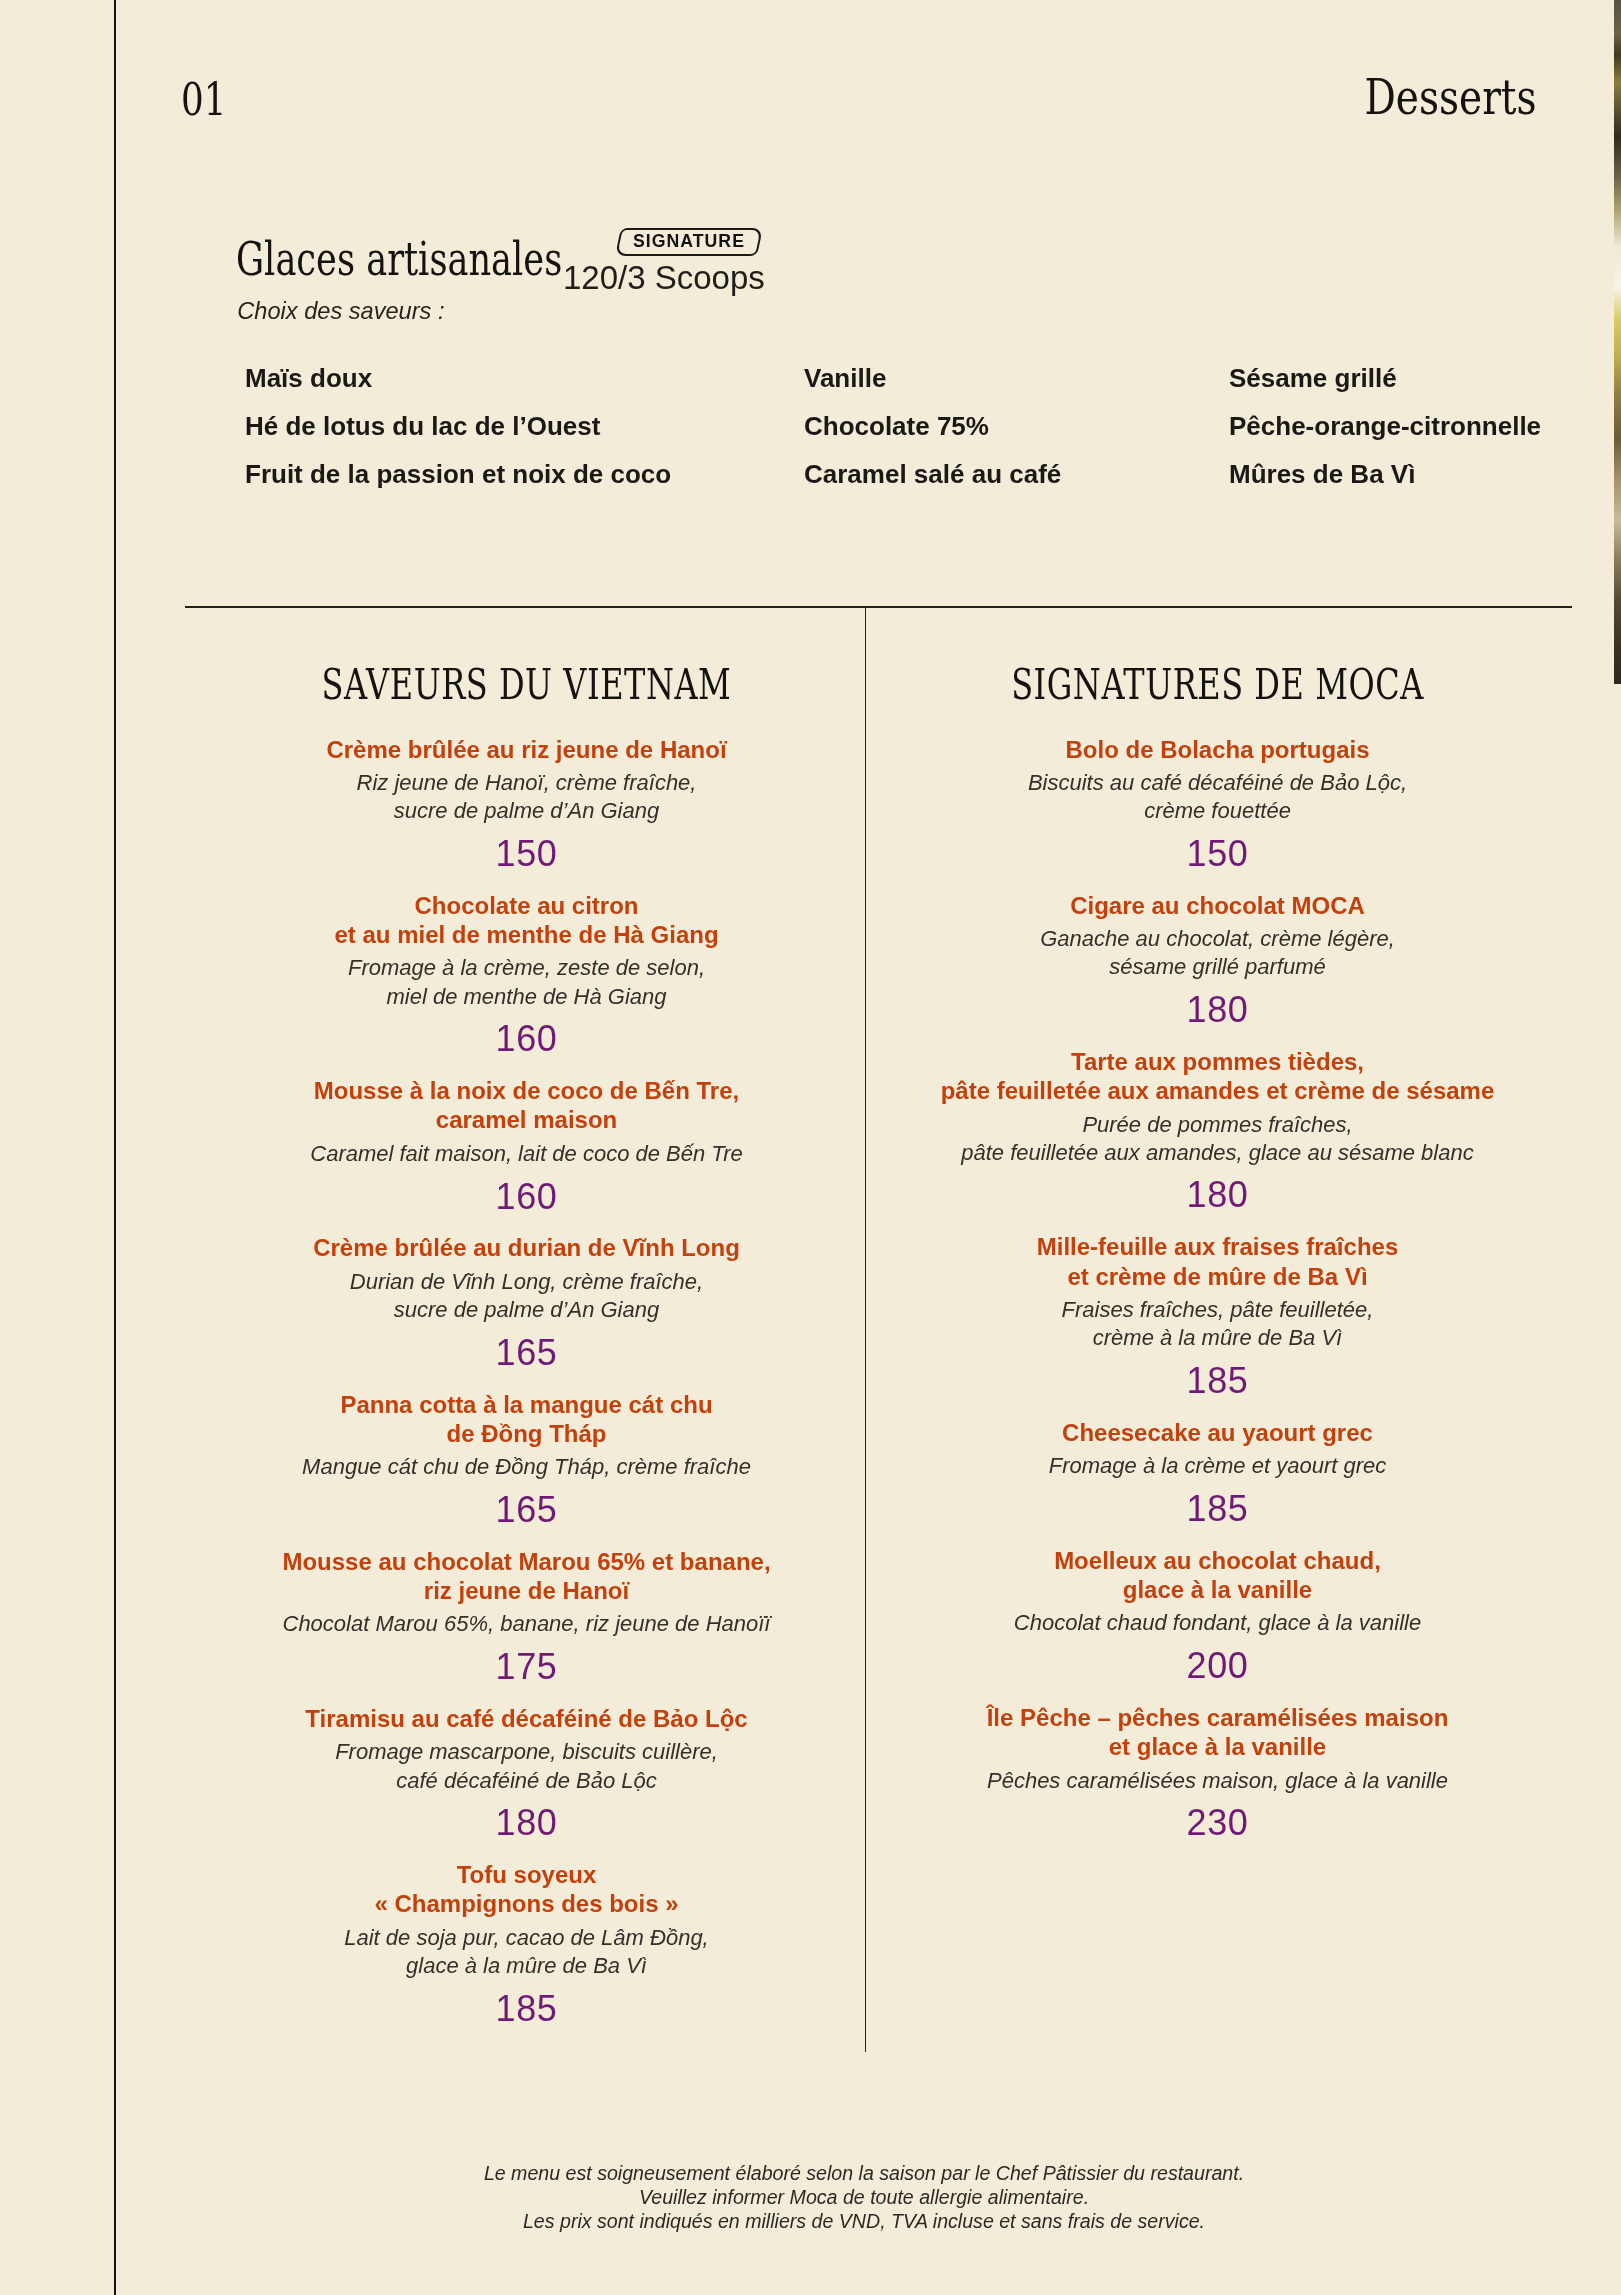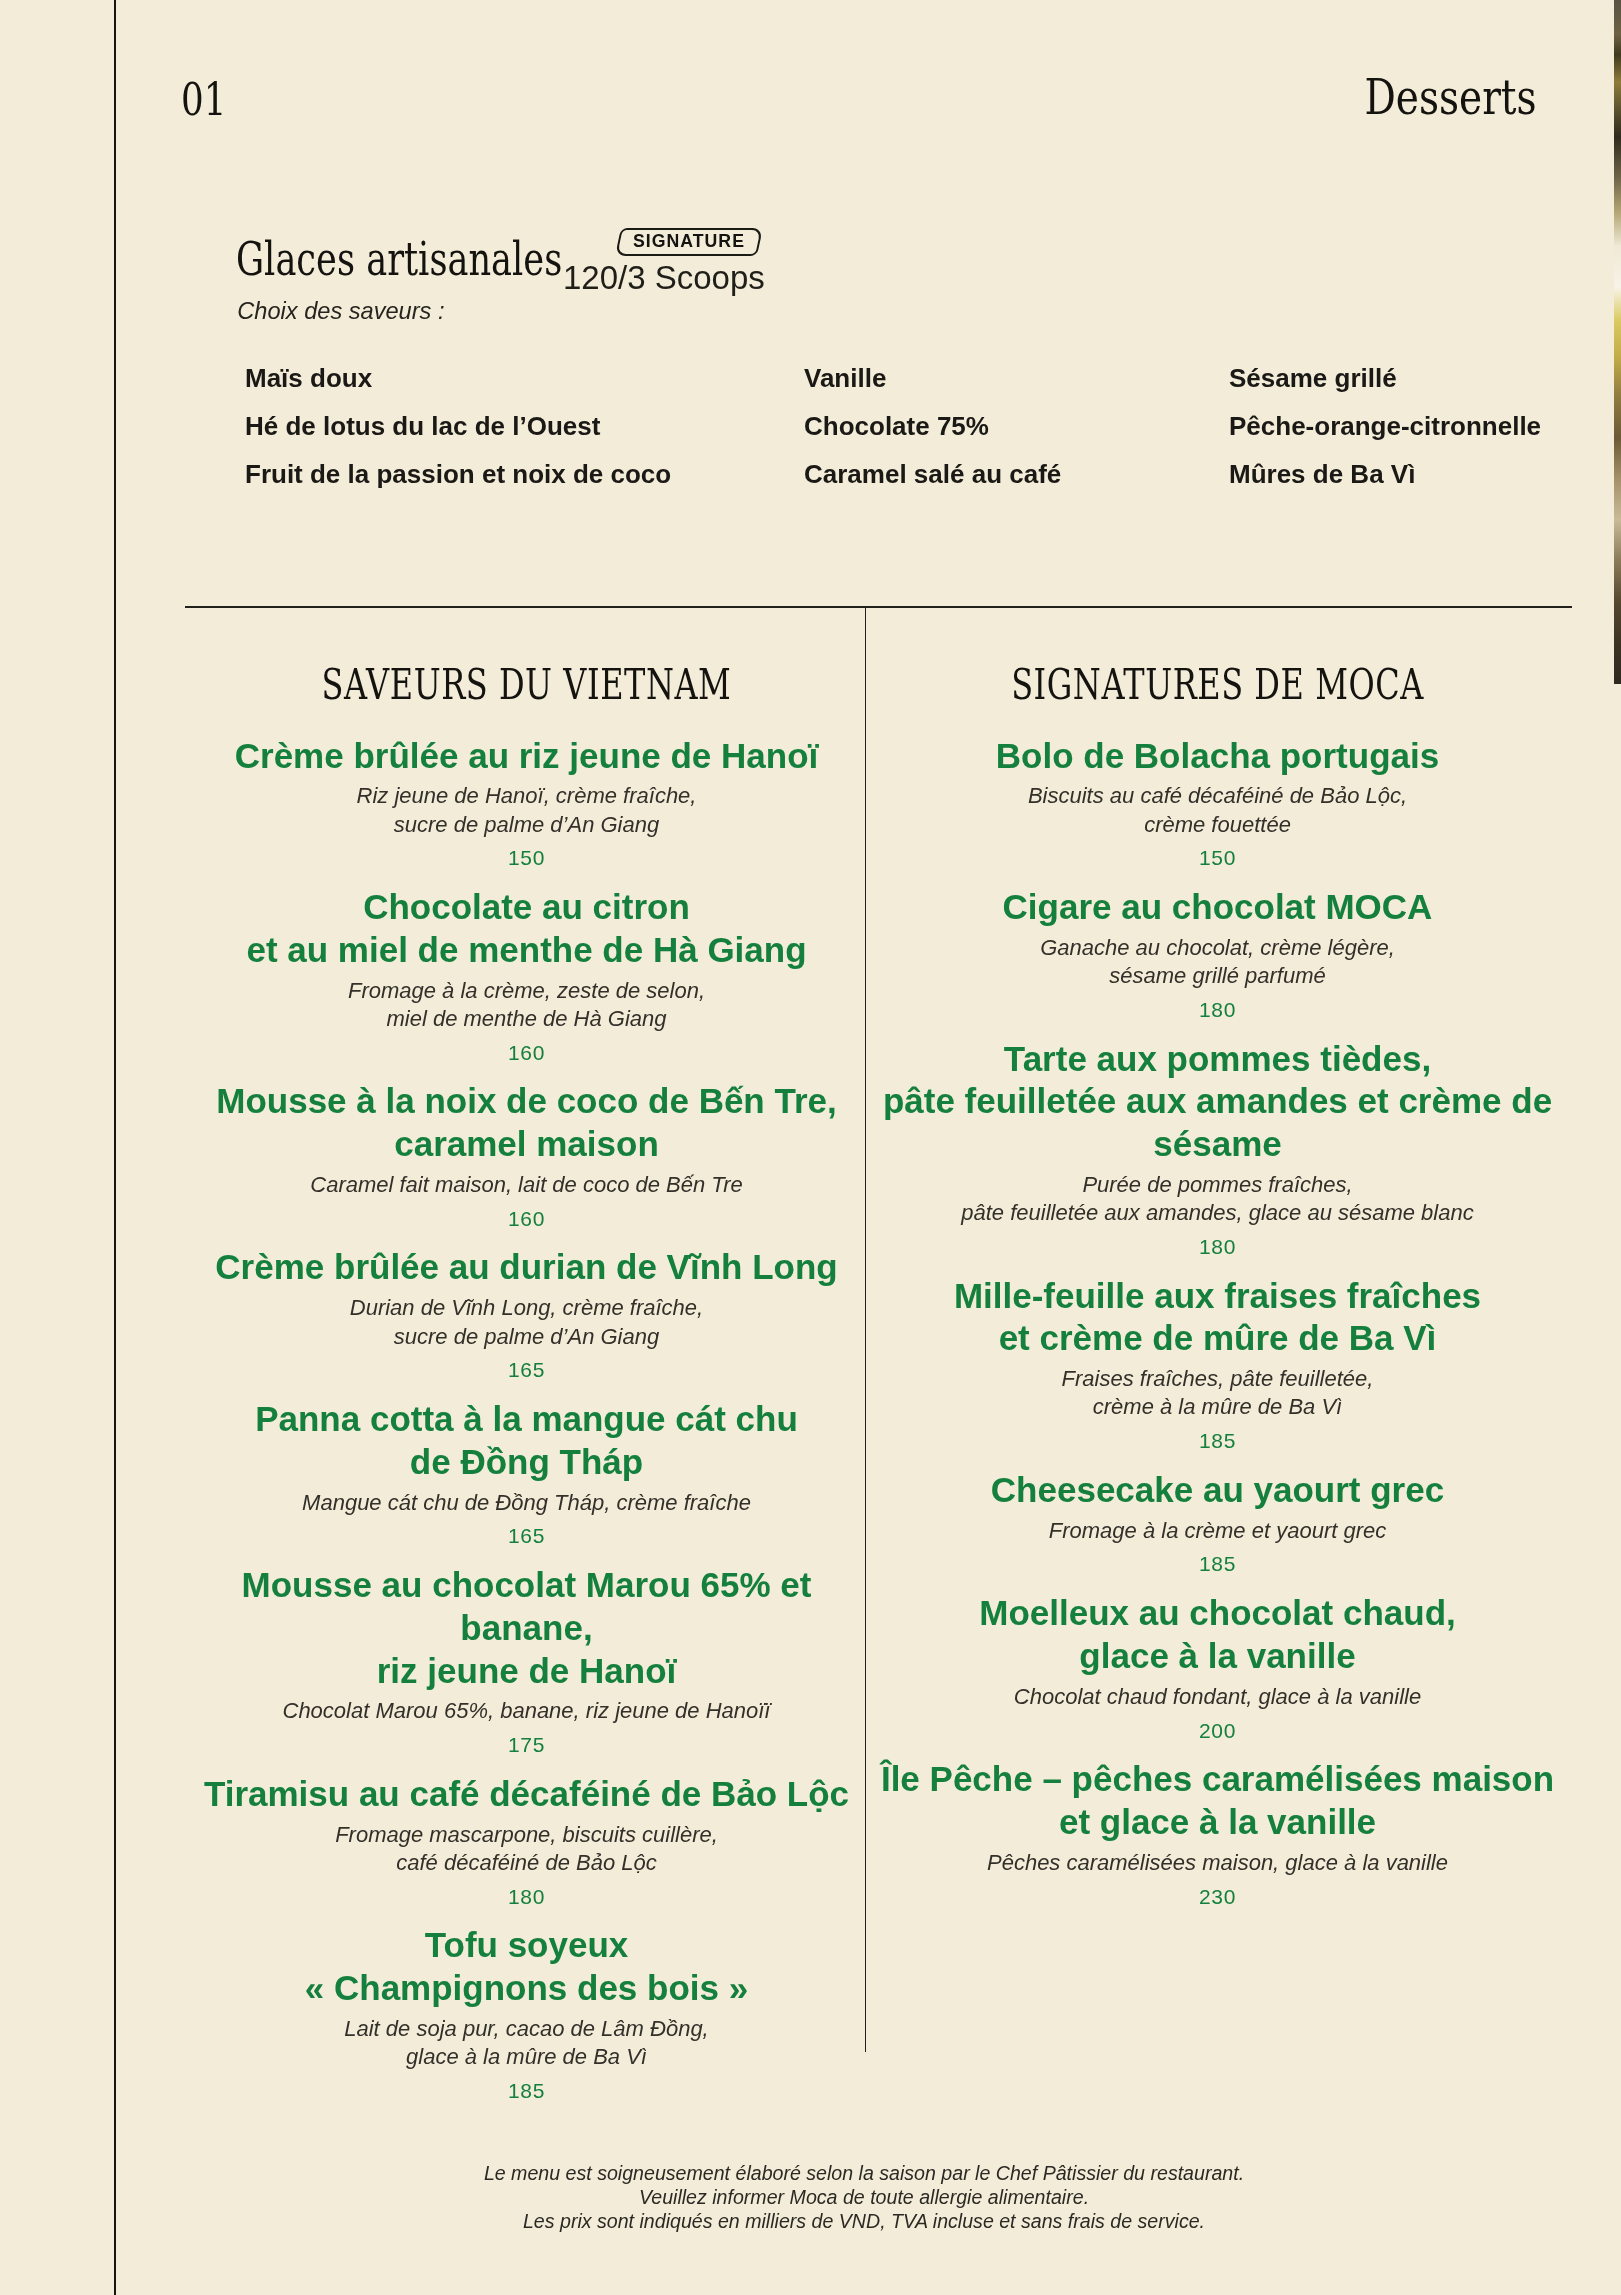--- a/index.html
+++ b/index.html
@@ -44,23 +44,23 @@
     grid-template-columns:559px 425px 1fr;row-gap:18px;}
   .flavor{font-size:26px;font-weight:700;line-height:1.15;color:#1b1915;}
   
   .col{position:absolute;top:654px;width:681px;text-align:center;}
   .col-left{left:186px;}
   .col-right{left:877px;}
   .col h2{margin:0 0 27.5px 0;padding-top:3.9px;font-size:41px;line-height:1.2;font-weight:400;
     font-family:"DejaVu Serif","Liberation Serif",serif;color:#15130f;letter-spacing:0.7px;
     transform:scale(0.78,1.06);transform-origin:center top;white-space:nowrap;}
   .item{margin-bottom:15.7px;}
-  .item-name{font-size:35px;font-weight:700;line-height:1.22;white-space:pre-line;color:#15803d;}
+  .item-name{font-size:24px;font-weight:700;line-height:1.22;white-space:pre-line;color:#c2410c;}
   .item-desc{margin-top:5.2px;font-size:22px;font-style:italic;line-height:1.28;white-space:pre-line;color:#33302a;}
-  .item-price{margin-top:6.5px;font-size:21px;line-height:1.2;letter-spacing:0.7px;color:#15803d;}
+  .item-price{margin-top:6.5px;font-size:36px;line-height:1.2;letter-spacing:0.7px;color:#701a75;}
   
   .footer{position:absolute;left:115px;top:2161px;width:1498px;text-align:center;
     font-size:19.6px;font-style:italic;line-height:24px;color:#2b2923;}
 </style>
 </head>
 <body>
 
 <div id="page">
 
   <div class="left-rule"></div>

